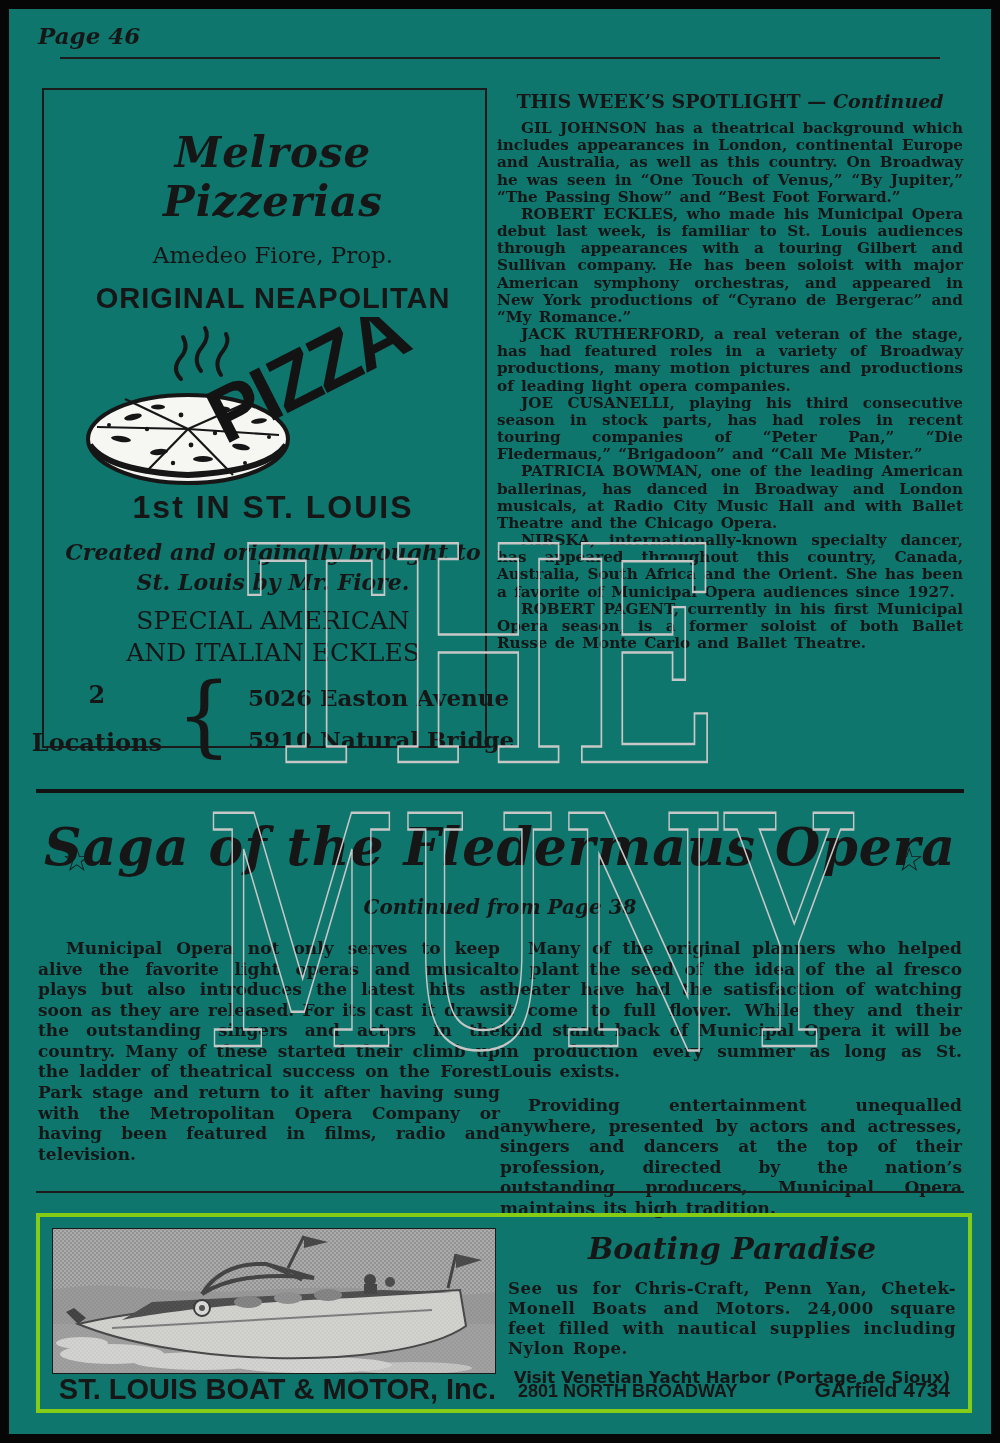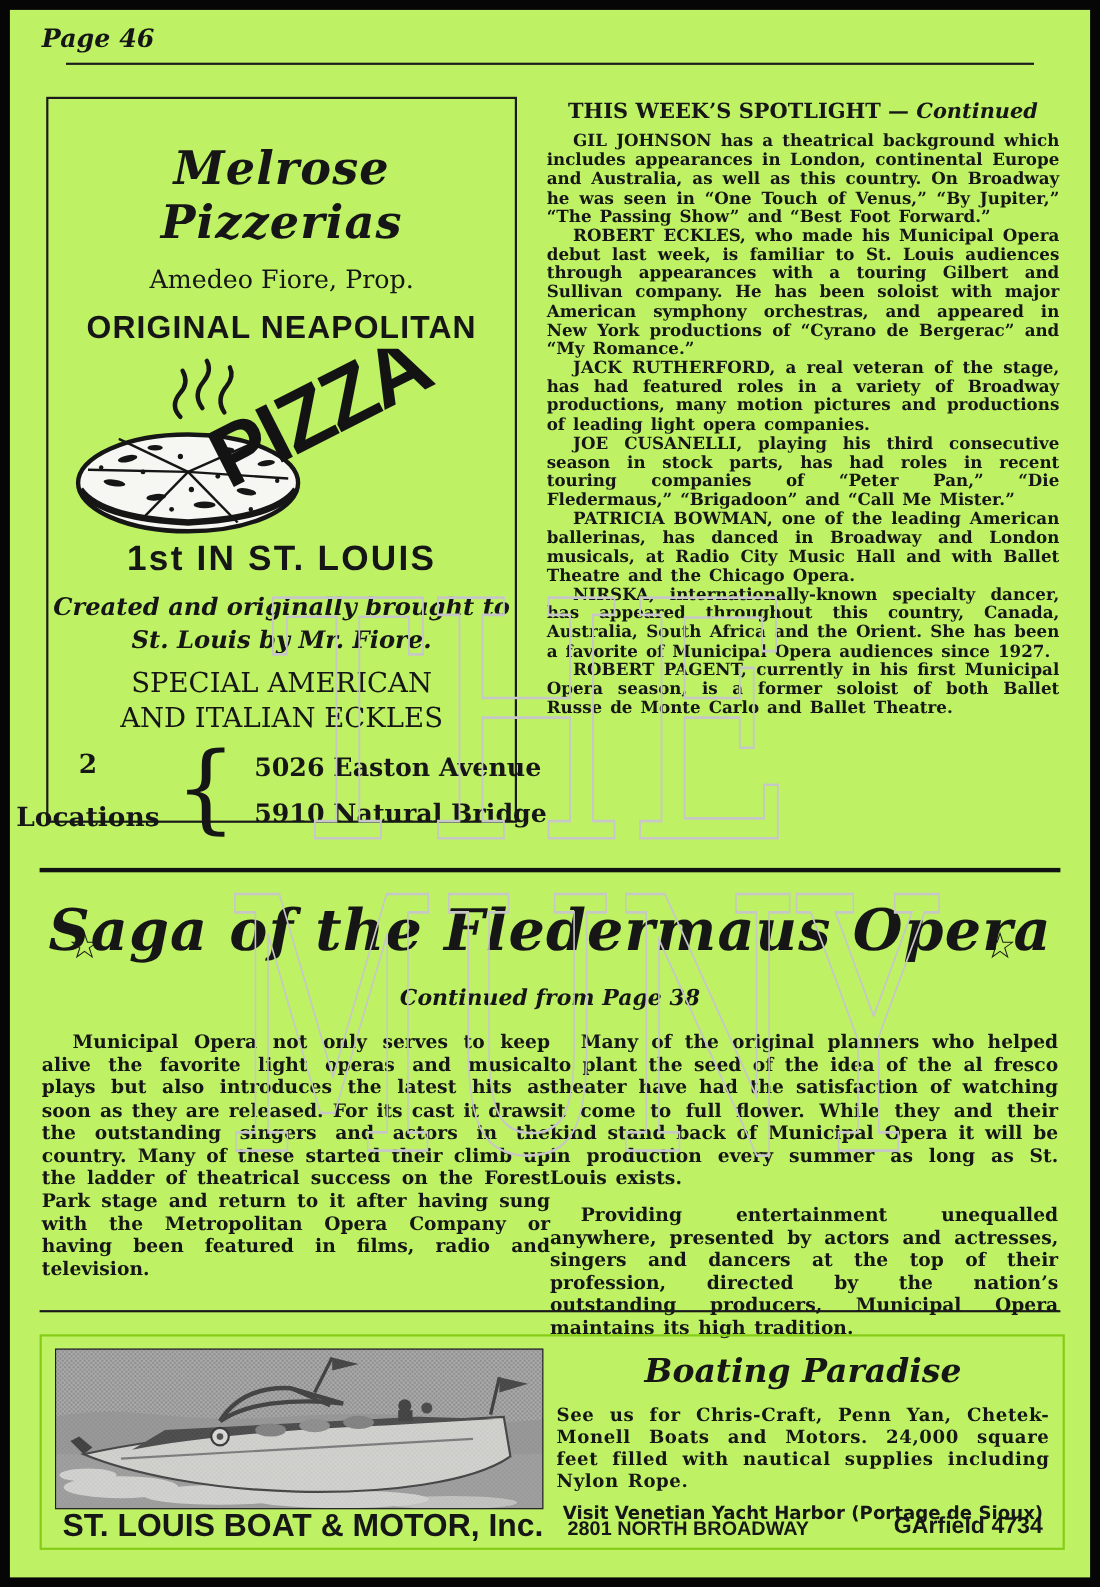--- a/index.html
+++ b/index.html
@@ -1,28 +1,28 @@
 <!DOCTYPE html>
 <html><head>
 <meta charset="utf-8">
 <style>
   html,body{margin:0;padding:0;background:#2b2b2b;}
   .page{
-    position:relative;width:1000px;height:1443px;background:#bef264;
+    position:relative;width:1000px;height:1443px;background:#0f766e;
     overflow:hidden;font-family:"DejaVu Serif",serif;color:#161616;
   }
   .frame{position:absolute;inset:0;border:9px solid #060606;z-index:40;pointer-events:none;}
 
   
   .page-num{position:absolute;left:38px;top:22px;font-style:italic;font-weight:700;font-size:23px;}
   .masthead{position:absolute;right:62px;top:25px;font-weight:700;font-size:20px;letter-spacing:7px;white-space:nowrap;}
   .hdr-rule{position:absolute;left:60px;top:57px;width:880px;height:2px;background:#1d1d1d;}
 
   
-  .pizza-ad{position:absolute;left:42px;top:88px;width:424px;height:656px;border:2px solid #1b1b1b;text-align:center;background:transparent;}
+  .pizza-ad{position:absolute;left:42px;top:88px;width:424px;height:656px;border:2px solid #1b1b1b;text-align:center;background:transparent;padding-left:17px;}
   .melrose{margin-top:38px;font-style:italic;font-weight:700;font-size:42px;letter-spacing:1px;}
   .prop{margin-top:16px;font-size:23px;}
   .neapolitan{margin-top:14px;font-family:"Liberation Sans",sans-serif;font-weight:700;font-size:29px;letter-spacing:1px;white-space:nowrap;}
   .pizza-art{position:relative;margin-top:2px;height:172px;}
   .first-line{font-family:"Liberation Sans",sans-serif;font-weight:700;font-size:32px;letter-spacing:2px;white-space:nowrap;}
   .created{margin-top:12px;font-style:italic;font-weight:700;font-size:22px;line-height:1.35;}
   .dishes{margin-top:8px;font-size:25px;line-height:1.28;}
   .loc-row{display:flex;justify-content:center;align-items:center;margin-top:2px;}
   .loc-left{font-weight:700;font-size:24px;line-height:2.0;}
   .loc-brace{font-size:88px;font-weight:400;line-height:.8;margin:0 16px 6px 14px;}
@@ -42,21 +42,21 @@
   .star.r{right:76px;}
   .saga-cont{position:absolute;left:0;right:0;top:895px;text-align:center;font-style:italic;font-weight:700;font-size:20px;}
   .saga-col{position:absolute;top:938px;width:462px;}
   .saga-col.left{left:38px;}
   .saga-col.right{left:500px;}
   .saga-col p{margin:0;text-indent:28px;font-weight:700;font-size:17px;line-height:1.21;text-align:justify;word-spacing:2px;}
   .saga-col p + p{margin-top:13px;}
 
   
   .rule-thin2{position:absolute;left:36px;top:1191px;width:928px;height:2px;background:#1b1b1b;}
-  .boat-ad{position:absolute;left:36px;top:1213px;width:928px;height:192px;border:2px solid #84cc16;}
+  .boat-ad{position:absolute;left:36px;top:1213px;width:928px;height:192px;border:4px solid #84cc16;}
   .boat-photo{position:absolute;left:12px;top:11px;width:444px;height:146px;}
   .boat-right{position:absolute;left:468px;top:8px;width:448px;}
   .boating-paradise{text-align:center;font-style:italic;font-weight:700;font-size:30px;margin:6px 0 0 0;}
   .boat-body{margin:13px 0 0 0;font-weight:700;font-size:16.5px;line-height:1.22;text-align:justify;letter-spacing:.5px;word-spacing:2px;}
   .boat-visit{margin:8px 0 0 0;text-align:center;font-family:"DejaVu Sans",sans-serif;font-weight:700;font-size:16.5px;white-space:nowrap;}
   .boat-company{position:absolute;left:12px;bottom:3px;width:444px;text-align:right;font-family:"Liberation Sans",sans-serif;font-weight:700;font-size:29px;white-space:nowrap;}
   .boat-addr{position:absolute;left:478px;bottom:7px;font-family:"Liberation Sans",sans-serif;font-weight:700;font-size:18px;white-space:nowrap;margin-top:28px;}
   .boat-phone{position:absolute;right:18px;bottom:7px;font-family:"Liberation Sans",sans-serif;font-weight:700;font-size:21px;white-space:nowrap;}
 
   

